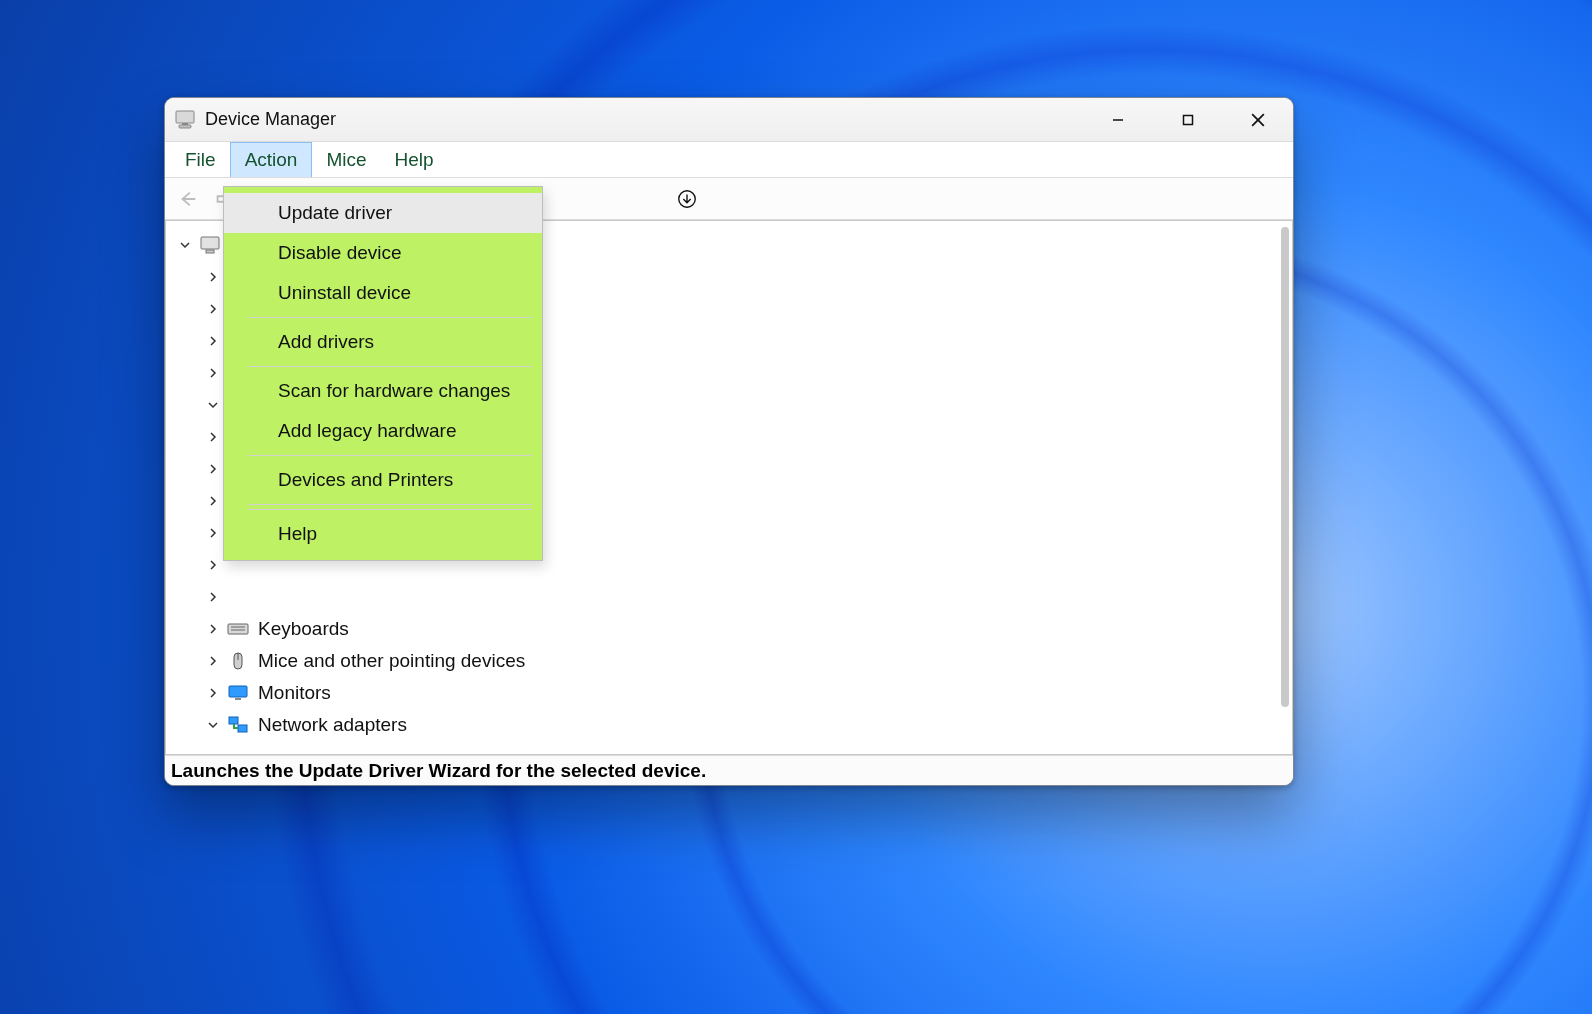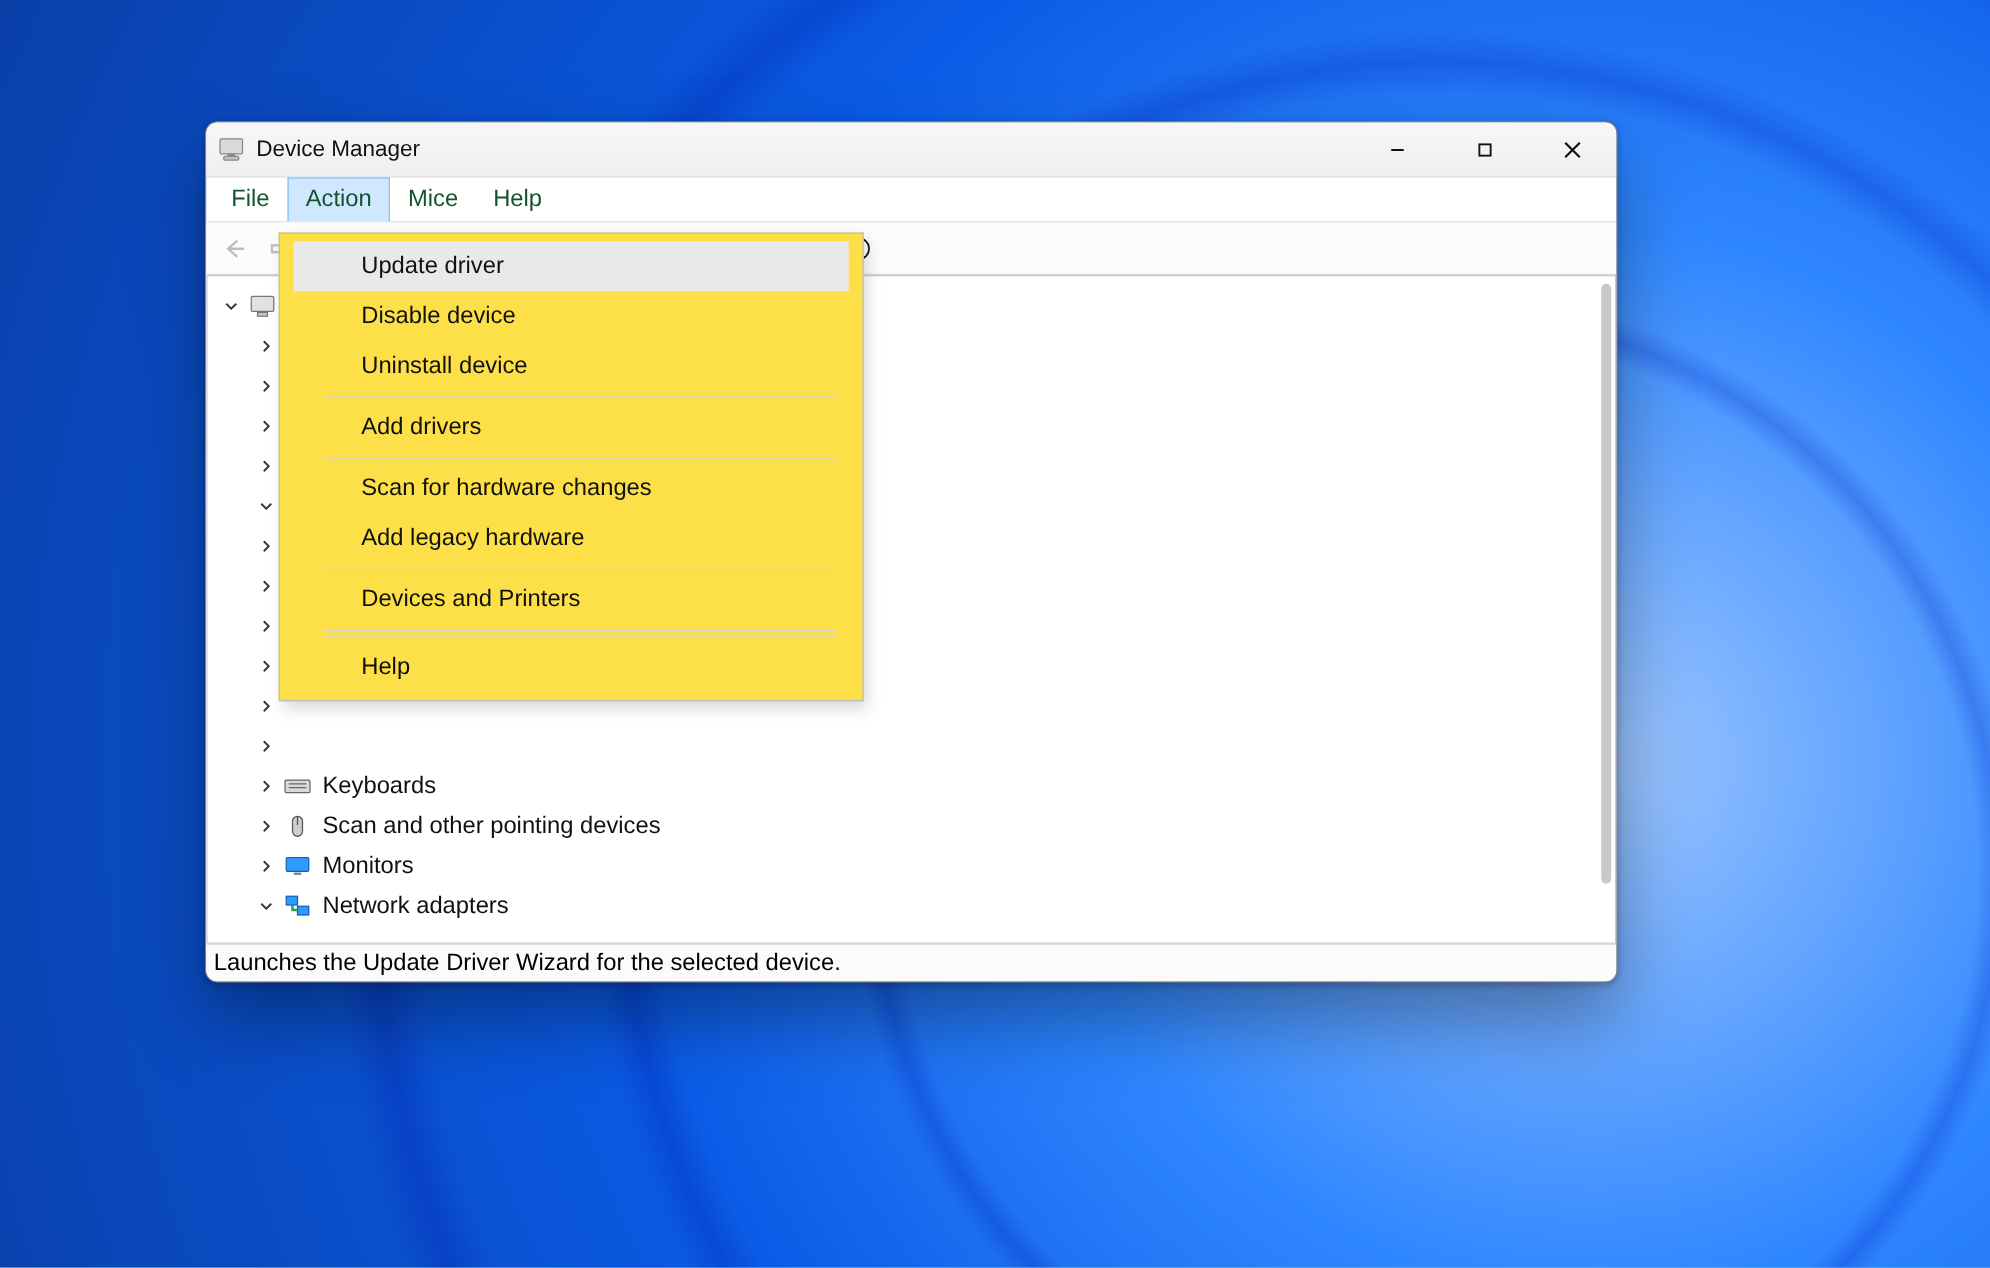--- a/index.html
+++ b/index.html
@@ -101,25 +101,25 @@
   .node .icon { width:24px; height:24px; margin-right:8px; display:flex; align-items:center; justify-content:center; }
   .depth0 { padding-left: 4px; }
   .depth1 { padding-left: 32px; }
 
   .scrollbar-v { position:absolute; right:3px; top:6px; width:8px; height: 480px; background:#c9c9c9; border-radius:4px; }
 
   
   .dropdown {
     position: absolute;
     left: 223px; top: 186px;
-    width: 468px;
-    background: #fde047;
+    width: 320px;
+    background: #bef264;
     border: 1px solid #bdbdbd;
     box-shadow: 3px 6px 12px rgba(0,0,0,0.15);
-    padding: 6px 11px;
+    padding: 6px 0;
   }
   .dropdown .mi {
     height: 40px;
     display:flex; align-items:center;
     padding-left: 54px;
     font-size: 19px; color:#111;
   }
   .dropdown .mi.hover { background: #e9e9e9; }
   .dropdown .sep {
     height:1px; background:#d3d3d3;
@@ -127,20 +127,21 @@
   }
 
   
   .statusbar {
     height: 30px;
     display:flex; align-items:center;
     padding-left: 6px;
     font-size: 19px;
     border-top: 1px solid #dcdcdc;
     background: #fbfbfb;
+    font-weight: bold;
   }
 </style>
 </head>
 <body>
 
 <div class="swirl"></div>
 
 <div class="window">
 
   <div class="titlebar">
@@ -326,21 +327,21 @@
             <svg viewBox="0 0 10 10">
               <path d="M3 1 L7 5 L3 9" fill="none" stroke="#333" stroke-width="1.5"></path>
             </svg>
           </span>
         <span class="icon">
             <svg viewBox="0 0 24 24">
               <rect x="8" y="4" width="8" height="16" rx="4" fill="#cfcfcf" stroke="#555"></rect>
               <line x1="12" y1="4" x2="12" y2="11" stroke="#555"></line>
             </svg>
           </span>
-        <span>Scan and other pointing devices</span>
+        <span>Mice and other pointing devices</span>
       </div>
 
       <div class="node depth1">
         <span class="twisty">
             <svg viewBox="0 0 10 10">
               <path d="M3 1 L7 5 L3 9" fill="none" stroke="#333" stroke-width="1.5"></path>
             </svg>
           </span>
         <span class="icon">
             <svg viewBox="0 0 24 24">

